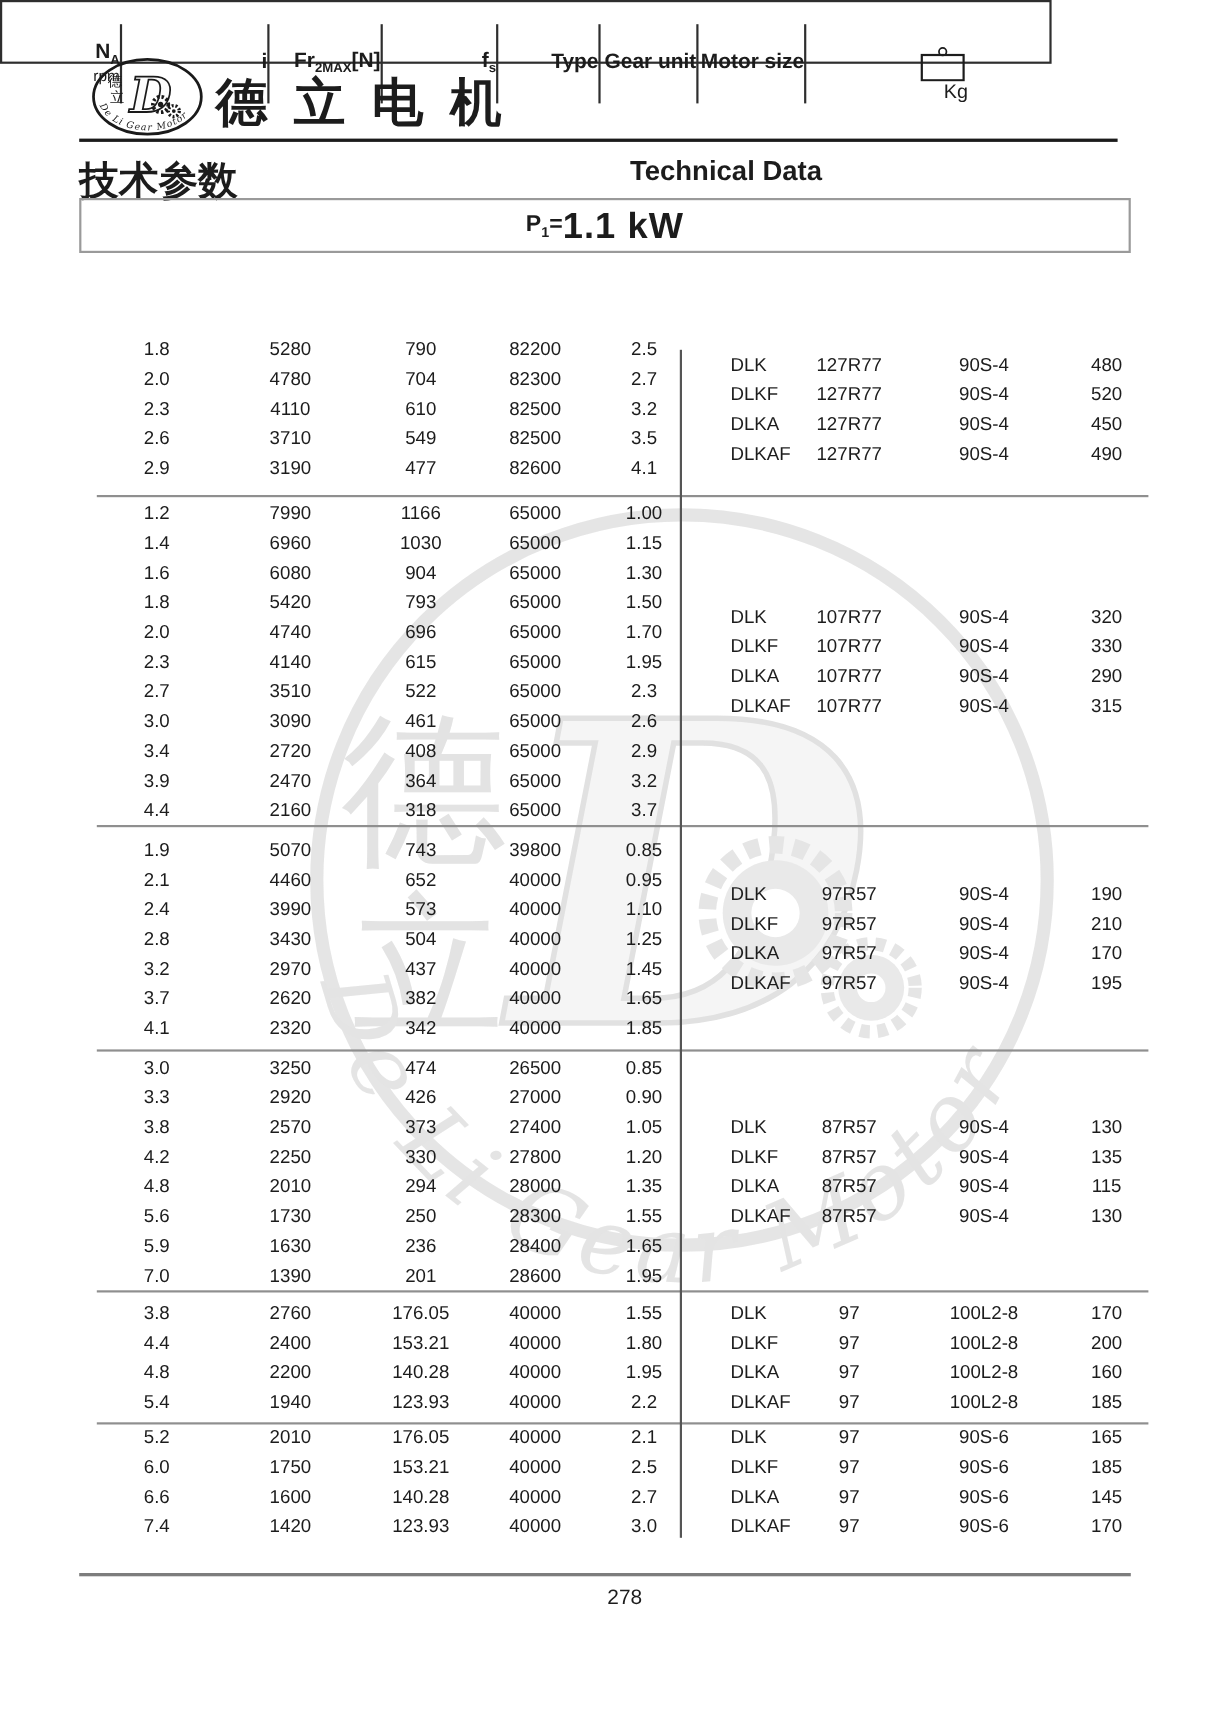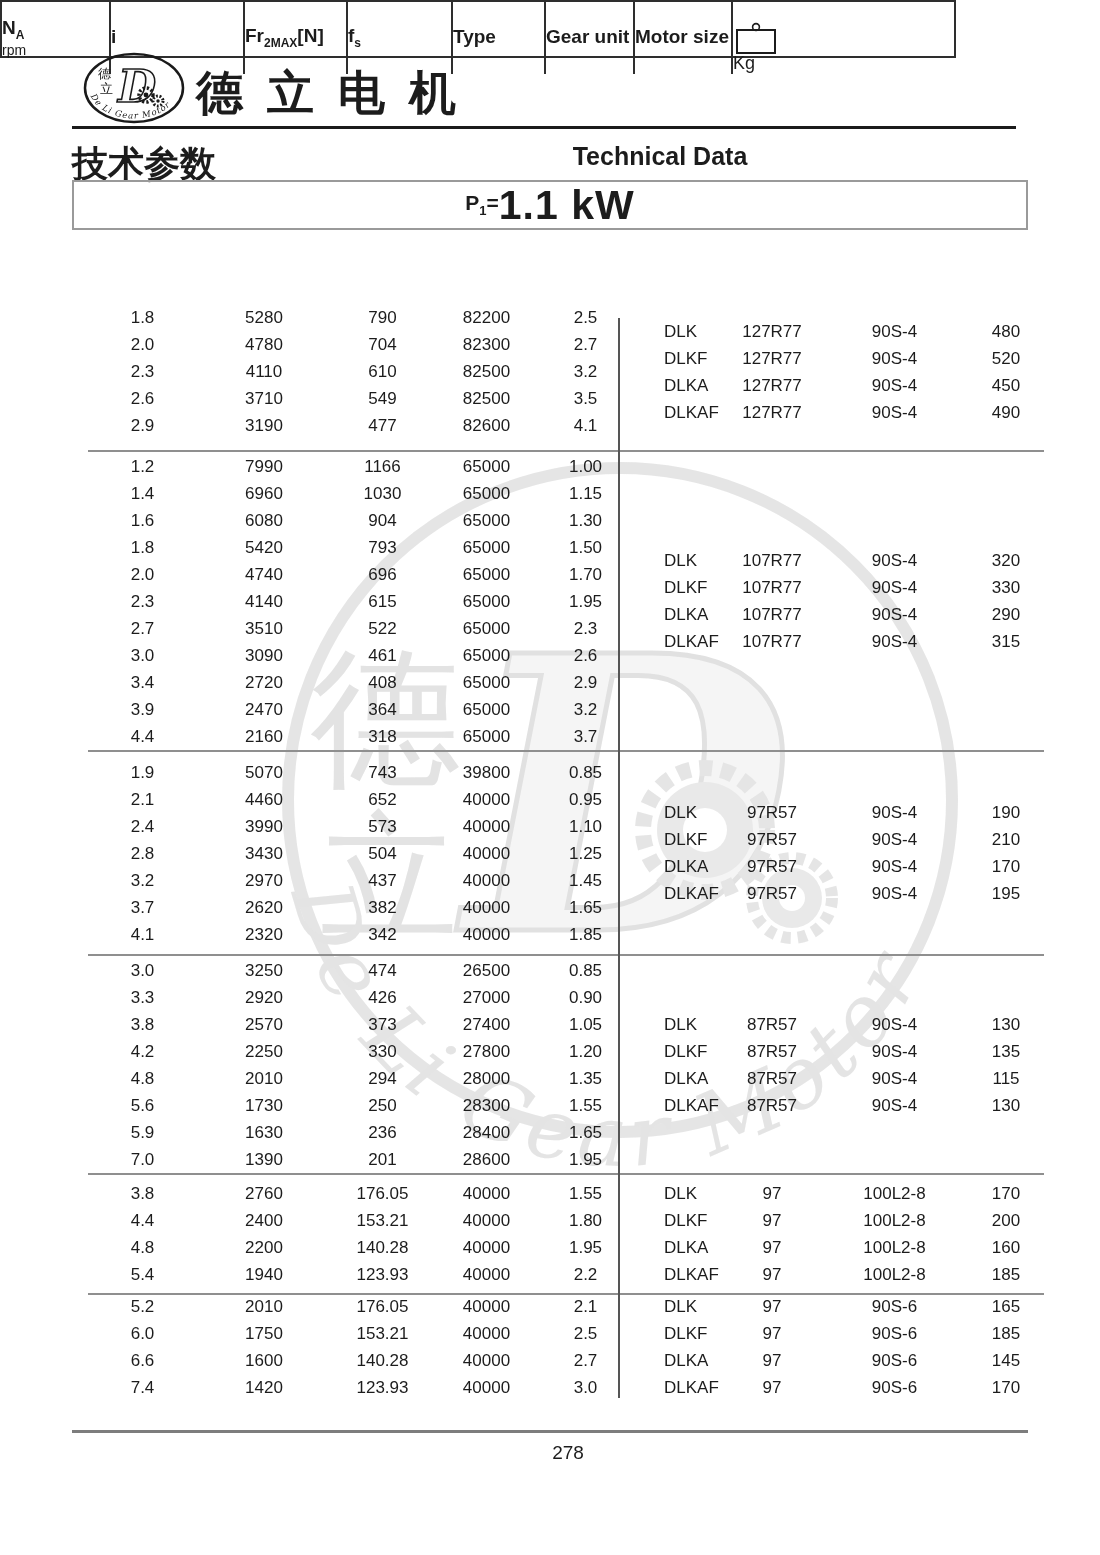--- a/index.html
+++ b/index.html
@@ -16,28 +16,28 @@
                 font-size:47px;letter-spacing:24px;white-space:nowrap;}
   #top-rule{left:72px;top:126px;width:944px;height:3px;background:#1b1b1b;}
   #section-title-zh{left:72px;top:140px;font-size:36px;font-weight:bold;}
   #section-title-en{left:460px;top:142px;width:400px;text-align:center;font-size:25px;font-weight:bold;}
 
   
   #power-box{left:72px;top:180px;width:956px;height:50px;border:2px solid #9a9a9a;
              box-sizing:border-box;display:flex;align-items:center;justify-content:center;}
   #power-box .sym{font-size:21px;font-weight:bold;}
   #power-box sub{font-size:13px;font-weight:bold;}
-  #power-box .val{font-size:41px;font-weight:bold;letter-spacing:1px;}
+  #power-box .val{font-size:33px;font-weight:bold;letter-spacing:1px;}
 
   
   #table-header{left:72px;top:235px;width:956px;height:58px;border:2px solid #2e2e2e;
       box-sizing:border-box;display:grid;z-index:1;background:transparent;
       grid-template-columns:109px 134px 103px 105px 93px 89px 98px 147px 1fr;}
   .hcell{border-right:2px solid #2e2e2e;display:flex;flex-direction:column;
-         align-items:flex-start;justify-content:center;line-height:1.1;}
+         align-items:flex-end;justify-content:center;line-height:1.1;margin-top:20px;}
   .hcell:last-child{border-right:none;}
   .hmain{font-size:19px;font-weight:bold;}
   .hmain sub{font-size:12px;}
   .hunit{font-size:14px;margin-top:1px;}
   .kgcell{justify-content:flex-start;padding-top:20px;}
   .kgcell .hunit{font-size:18px;margin-top:0;}
 
   
   #table-body{left:88px;top:293px;width:956px;z-index:1;}
   .block{display:flex;box-sizing:border-box;}

